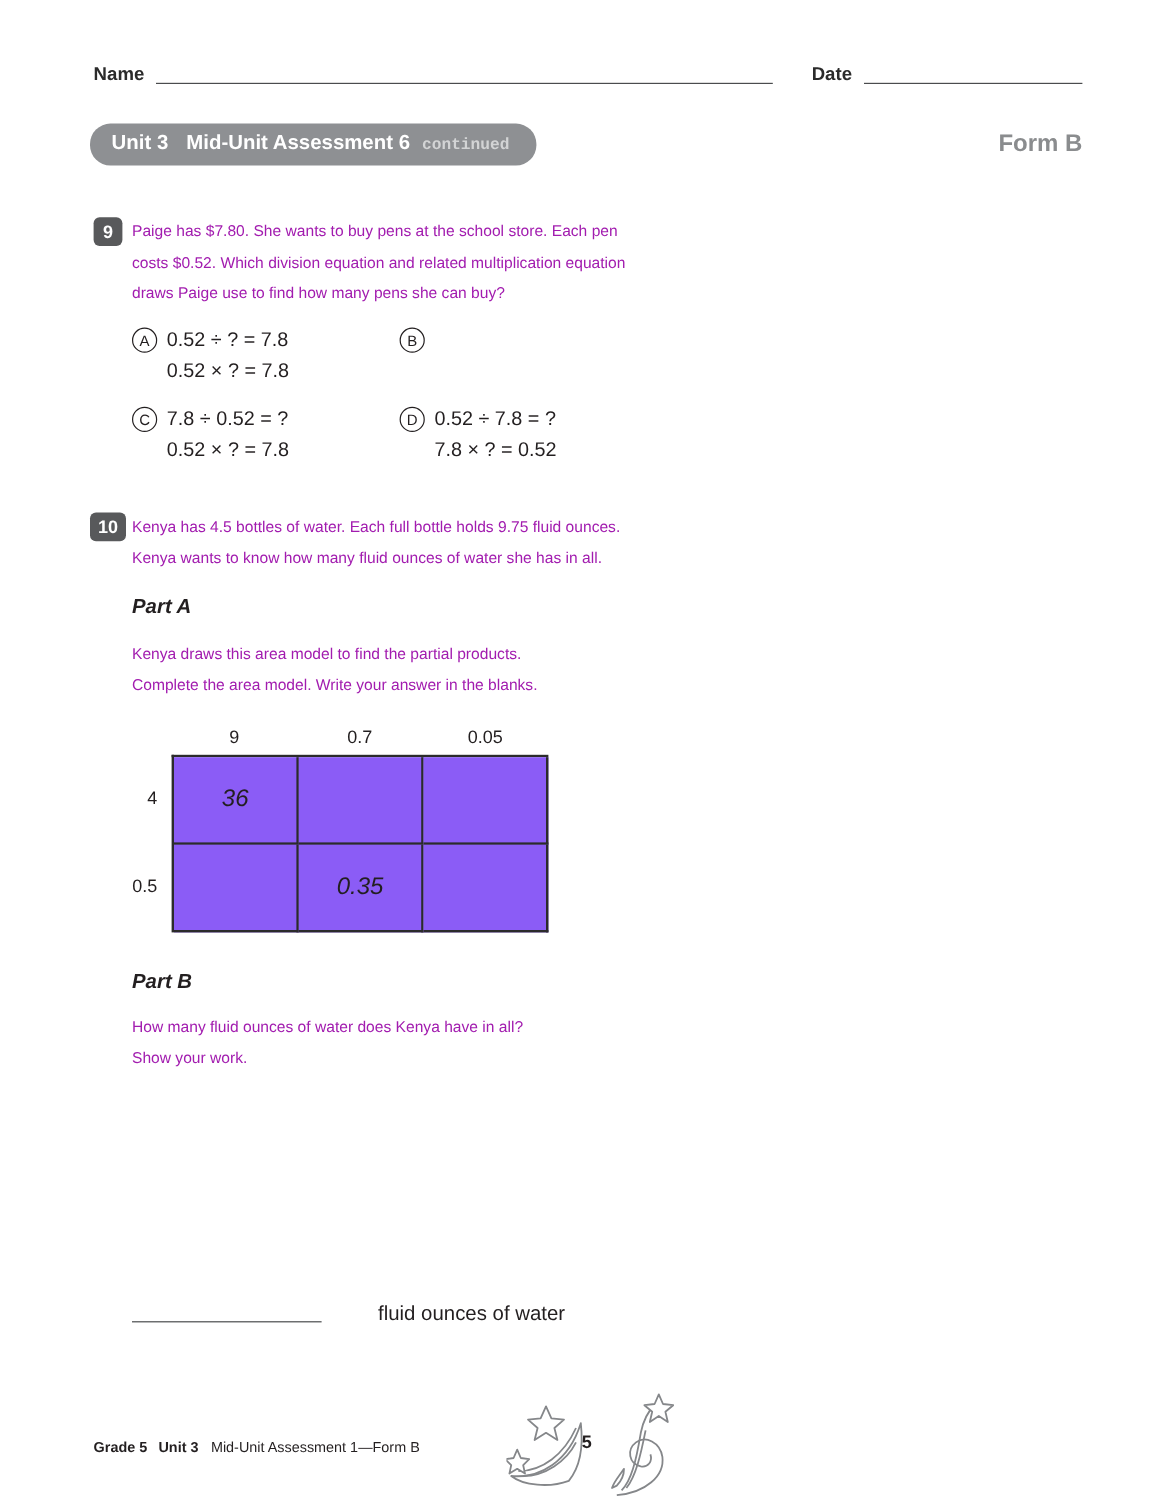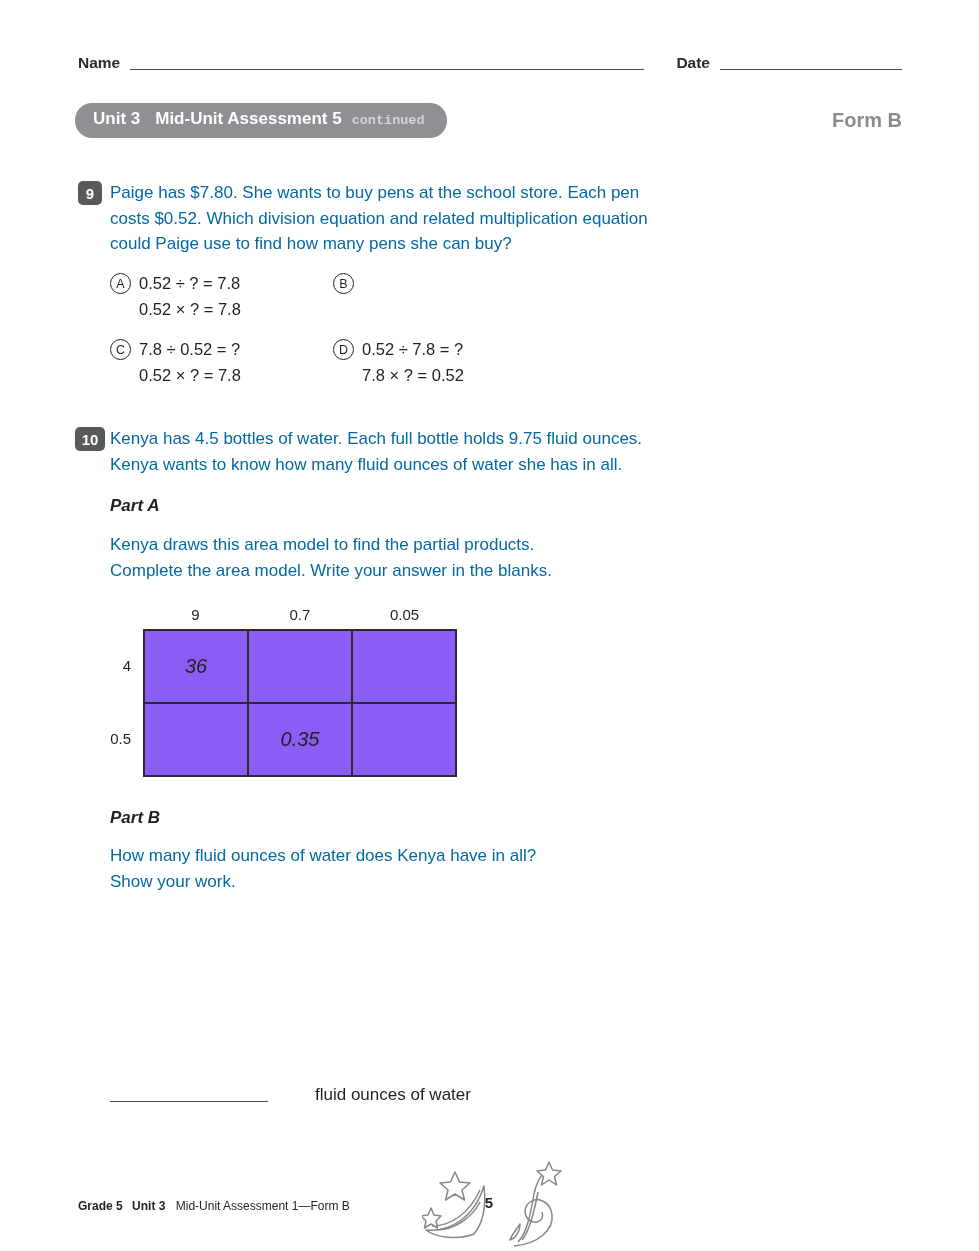--- a/index.html
+++ b/index.html
@@ -42,21 +42,21 @@
   
   .qnum {
     position: absolute; background: #58595b; color: #ffffff;
     border-radius: 5px; font-weight: bold; font-size: 15px;
     display: flex; align-items: center; justify-content: center;
     height: 24px;
   }
   .qnum-9 { left: 78px; top: 181px; width: 24px; }
   .qnum-10 { left: 75px; top: 427px; width: 30px; }
 
-  .body-text { font-size: 17px; line-height: 25.7px; color: #0369a1; }
+  .body-text { font-size: 13px; line-height: 25.7px; color: #a21caf; }
   .q9-text { position: absolute; left: 110px; top: 180px; }
   .q10-text { position: absolute; left: 110px; top: 426px; }
 
   
   .options {
     position: absolute; left: 110px; top: 271px;
     display: grid; grid-template-columns: 223px auto; row-gap: 15px;
   }
   .option { display: flex; align-items: flex-start; }
   .opt-letter {
@@ -133,31 +133,31 @@
   <div class="name-row">
     <span>Name</span>
     <span class="fill-line name-line"></span>
     <span>Date</span>
     <span class="fill-line date-line"></span>
   </div>
 
   <div class="badge-row">
     <div class="unit-badge">
       <span class="u">Unit 3</span>
-      <span class="t">Mid-Unit Assessment 5</span>
+      <span class="t">Mid-Unit Assessment 6</span>
       <span class="c">continued</span>
     </div>
     <div class="form-b">Form B</div>
   </div>
 
   <div class="qnum qnum-9">9</div>
   <div class="q9-text body-text">
     <div>Paige has $7.80. She wants to buy pens at the school store. Each pen</div>
     <div>costs $0.52. Which division equation and related multiplication equation</div>
-    <div>could Paige use to find how many pens she can buy?</div>
+    <div>draws Paige use to find how many pens she can buy?</div>
   </div>
 
   <div class="options">
     <div class="option">
       <span class="opt-letter">A</span>
       <span class="opt-eqs">
         <div>0.52 ÷ ? = 7.8</div>
         <div>0.52 × ? = 7.8</div>
       </span>
     </div>

